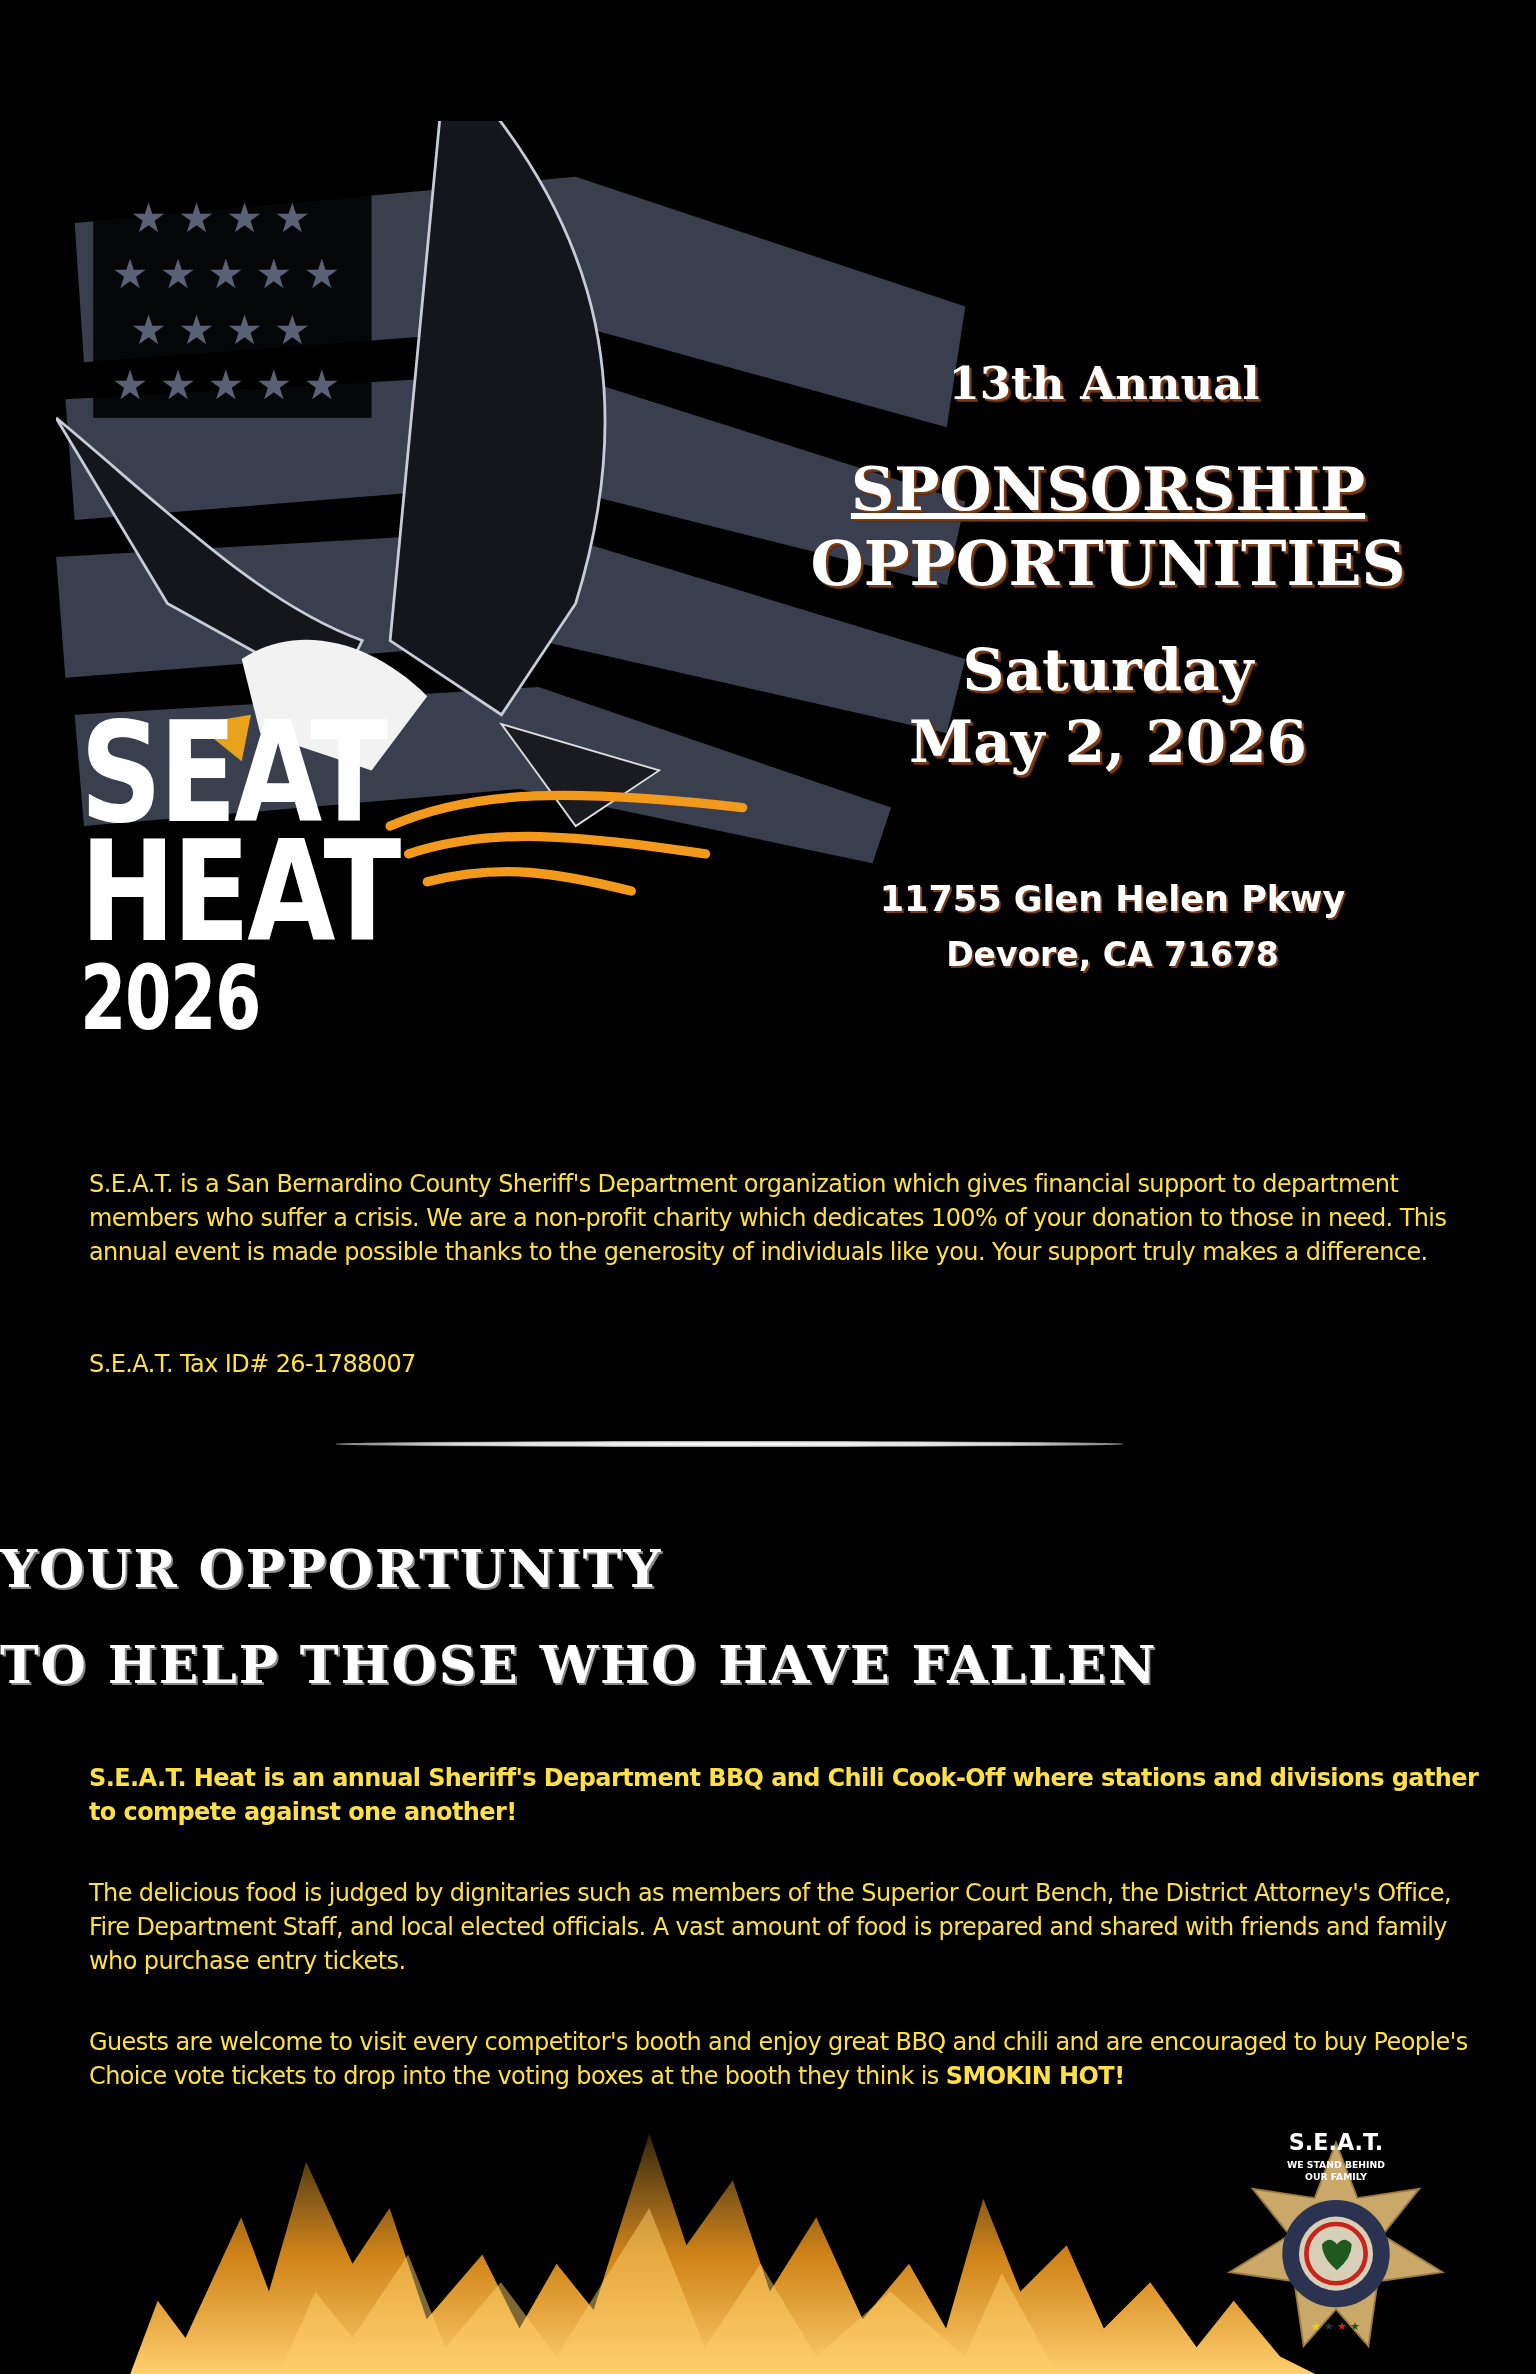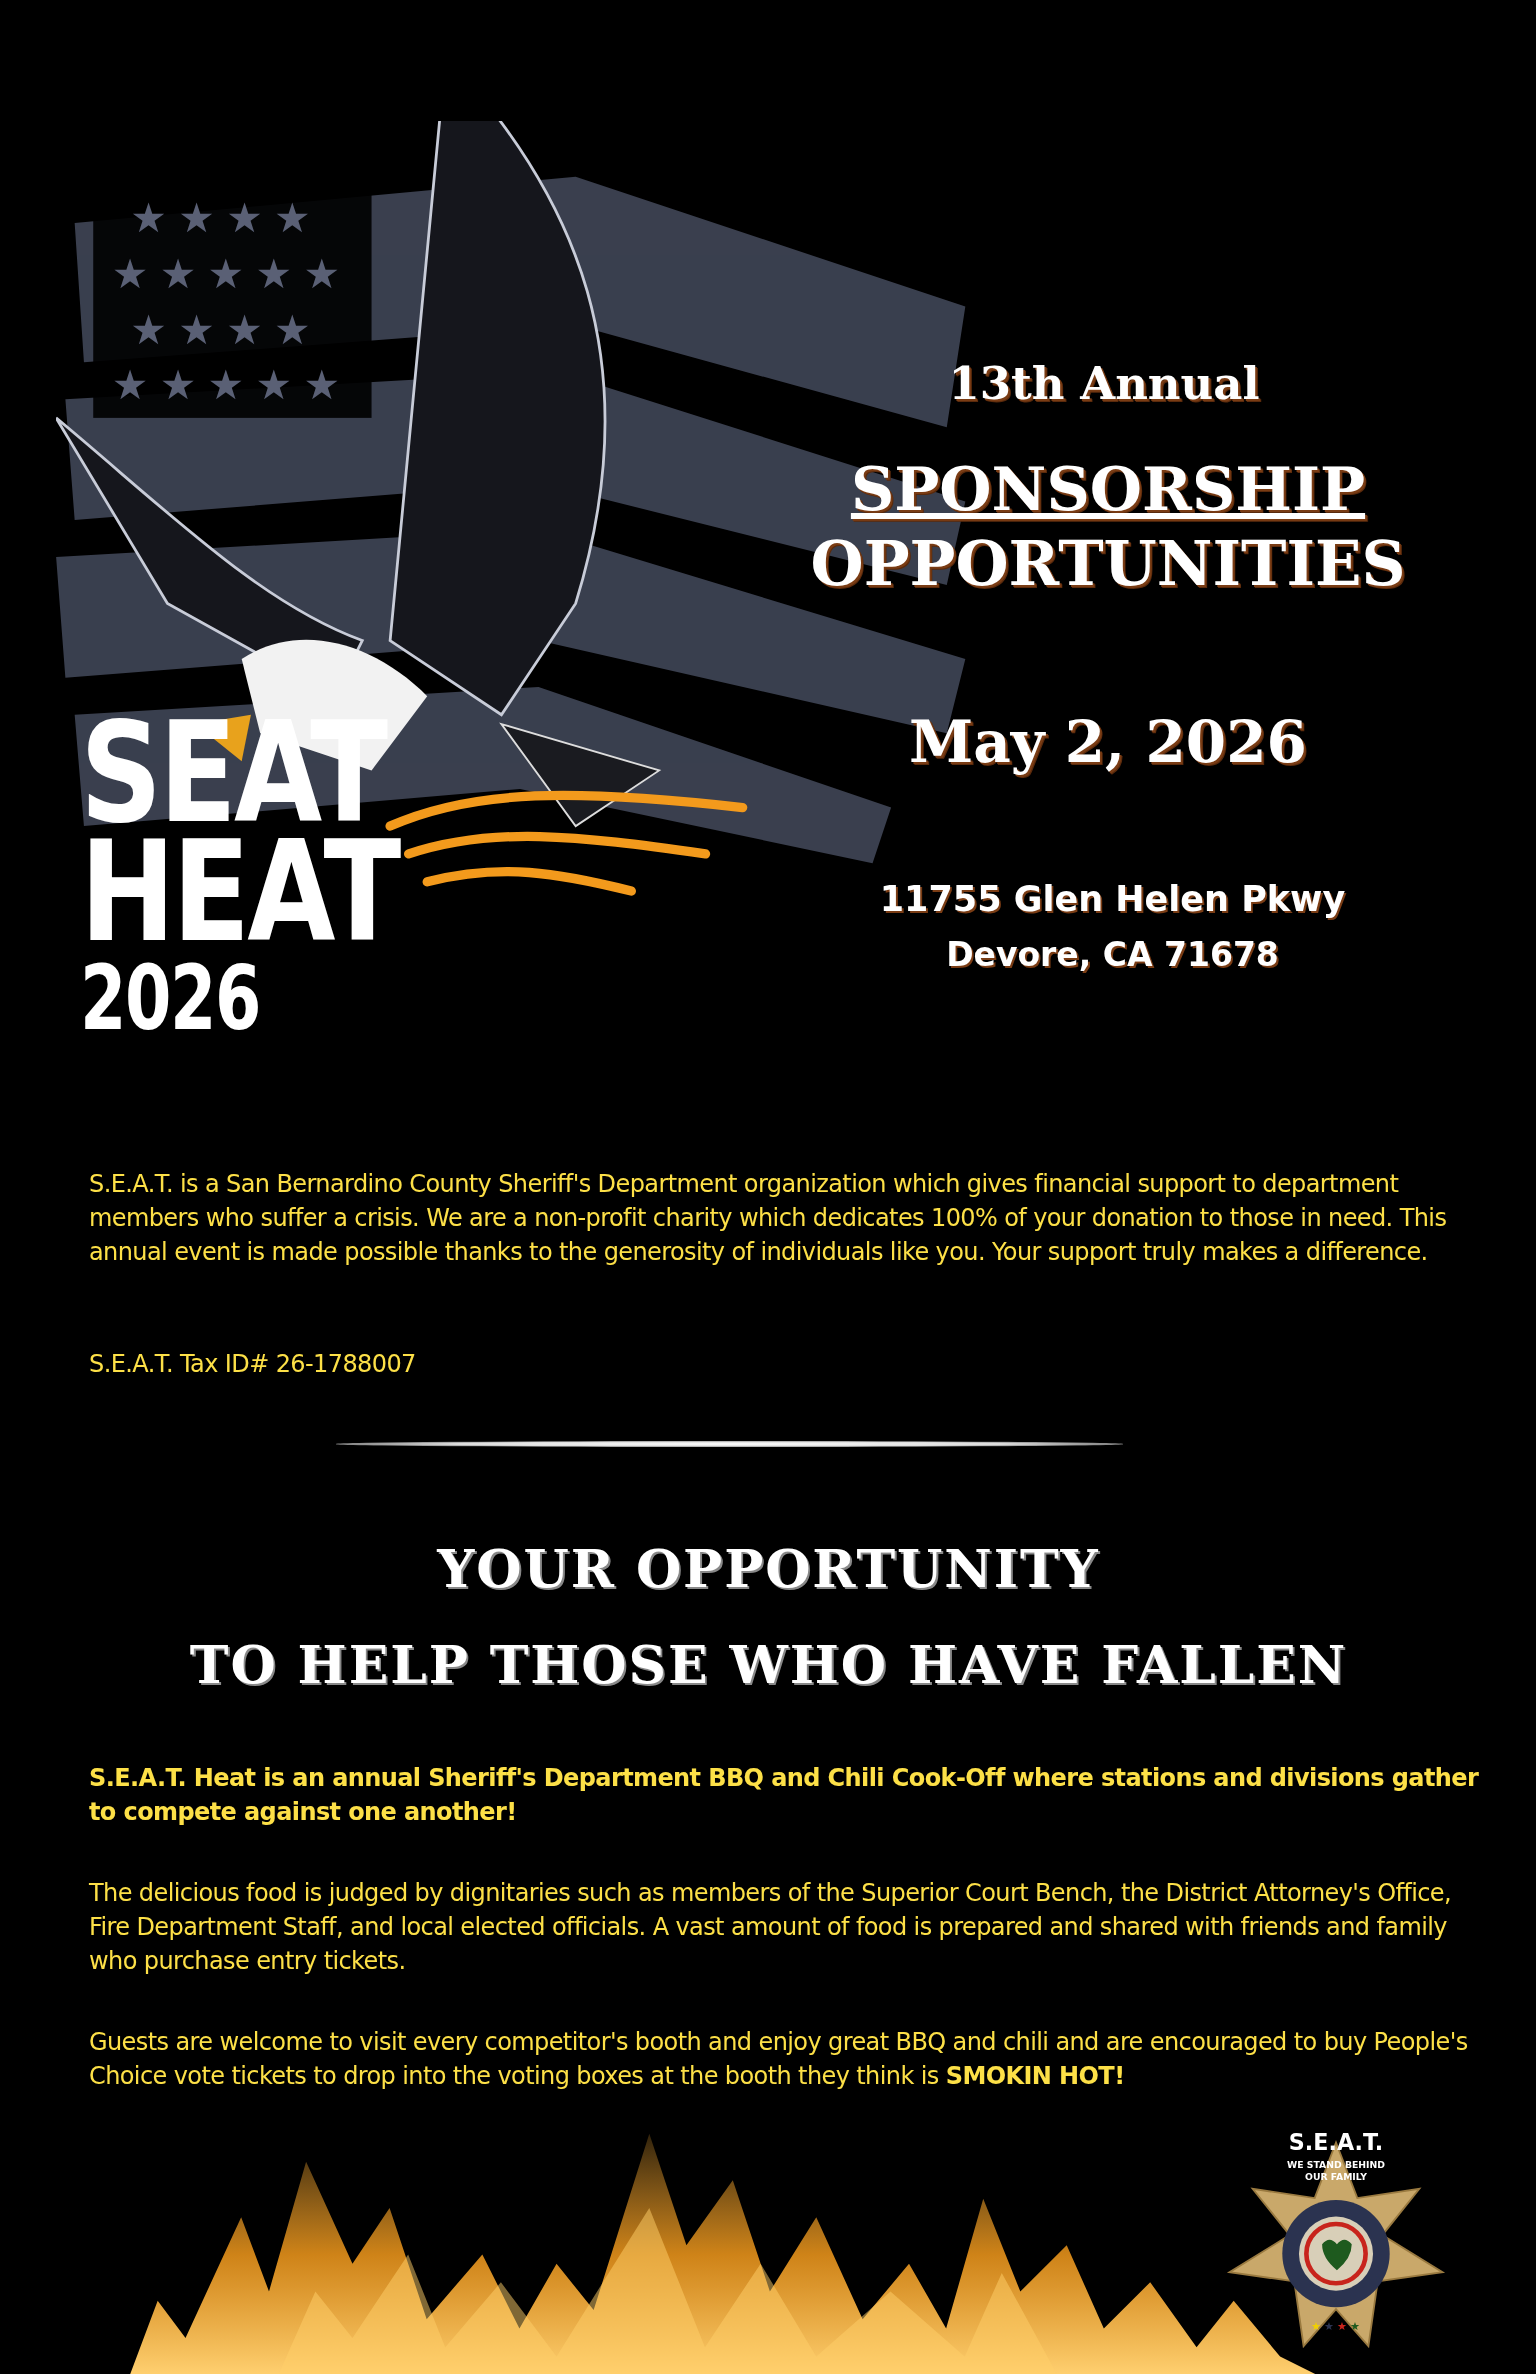--- a/index.html
+++ b/index.html
@@ -16,21 +16,21 @@
   .west { font-family:"DejaVu Serif", serif; font-weight:bold; color:#fff;
           text-shadow:1.9px 1.9px 0 #7a3c14, 2.8px 2.8px 0 #5a2a0c; text-align:center; position:absolute; }
   .addr { font-family:"DejaVu Sans", sans-serif; font-weight:bold; color:#fff; text-align:center;
           position:absolute; text-shadow:1.9px 1.9px 0 #7a3c14; }
   .para { position:absolute; left:89px; width:1401px; font-size:24px; line-height:34px;
           font-family:"DejaVu Sans", sans-serif; font-weight:normal; color:#fde047; letter-spacing:-0.6px; }
   .para b { font-weight:bold; }
   .divider { position:absolute; left:336px; top:1441px; width:787px; height:5.6px;
              background:radial-gradient(ellipse at center, #fff 0%, #ddd 50%, rgba(255,255,255,0) 100%);
              border-radius:50%; }
-  .heading2 { position:absolute; left:0; width:1537px; text-align:center;
+  .heading2 { position:absolute; left:0; width:1537px; 
               font-family:"DejaVu Serif", serif; font-weight:bold; color:#fff; font-size:52px;
               letter-spacing:1.9px; text-shadow:1.9px 1.9px 0 #888; }
   .flames { position:absolute; left:0; top:2106px; width:1537px; height:269px; }
   .badge { position:absolute; left:1220px; top:2124px; width:232px; height:250px; }
 </style>
 </head>
 <body>
 
 <div class="hero">
   <svg class="flag" viewBox="0 0 1000 900">
@@ -61,20 +61,21 @@
 
   <div class="seat-logo">
     <span class="big">SEAT</span>
     <span class="big">HEAT</span>
     <span class="yr">2026</span>
   </div>
 
   <div class="west" style="left:872px; top:357px; width:464px; font-size:45px;">13th Annual</div>
   <div class="west" style="left:788px; top:459px; width:640px; font-size:60px; line-height:61px;text-decoration:underline;">SPONSORSHIP</div>
   <div class="west" style="left:788px; top:533px; width:640px; font-size:61px; line-height:61px;">OPPORTUNITIES</div>
+  <div class="west" style="left:788px; top:640px; width:640px; font-size:58px; line-height:61px;">Saturday</div>
   <div class="west" style="left:788px; top:712px; width:640px; font-size:58px; line-height:61px;">May 2, 2026</div>
   <div class="addr" style="left:788px; top:879px; width:649px; font-size:35px;">11755 Glen Helen Pkwy</div>
   <div class="addr" style="left:788px; top:935px; width:649px; font-size:33px;">Devore, CA 71678</div>
 </div>
 
 <div class="para" style="top:1167px;">S.E.A.T. is a San Bernardino County Sheriff's Department organization which gives financial support to department members who suffer a crisis. We are a non-profit charity which dedicates 100% of your donation to those in need. This annual event is made possible thanks to the generosity of individuals like you. Your support truly makes a difference.</div>
 <div class="para" style="top:1347px;">S.E.A.T. Tax ID# 26-1788007</div>
 
 <div class="divider"></div>
 

